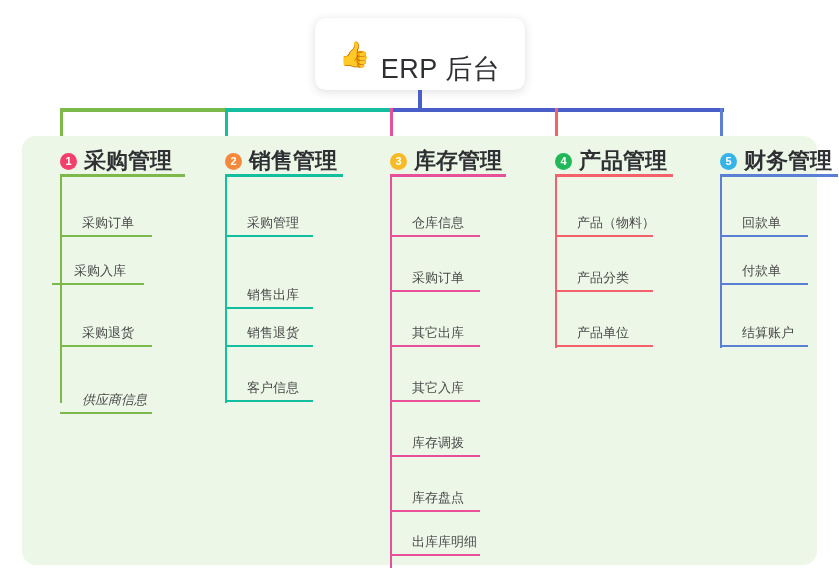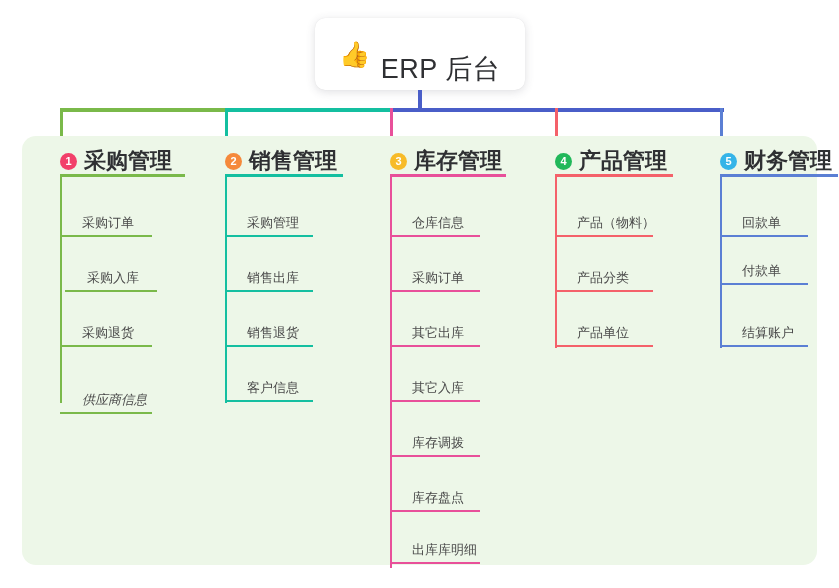--- a/index.html
+++ b/index.html
@@ -87,21 +87,21 @@
         <div class="col-head">
           <span class="badge" style="background: rgb(242, 64, 106);">1</span>
           <span class="col-title">采购管理</span>
         </div>
         <div class="head-rule" style="top: 38px; width: 125px; background: rgb(122, 185, 74);"></div>
         <div class="col-spine" style="left: 16px; top: 38px; height: 229px; background: rgb(122, 185, 74);"></div>
         <div class="item" style="left: 16px; top: 46px; width: 92px; height: 55px;">
           <div class="item-label">采购订单</div>
           <div class="item-rule" style="width: 92px; background: rgb(122, 185, 74);"></div>
         </div>
-        <div class="item" style="left: 21px; top: 101px; width: 92px; height: 55px;">
+        <div class="item" style="left: 8px; top: 101px; width: 92px; height: 48px;">
           <div class="item-label">采购入库</div>
           <div class="item-rule" style="width: 92px; background: rgb(122, 185, 74);"></div>
         </div>
         <div class="item" style="left: 16px; top: 156px; width: 92px; height: 55px;">
           <div class="item-label">采购退货</div>
           <div class="item-rule" style="width: 92px; background: rgb(122, 185, 74);"></div>
         </div>
         <div class="item" style="left: 16px; top: 211px; width: 92px; height: 67px; font-style: italic;">
           <div class="item-label">供应商信息</div>
           <div class="item-rule" style="width: 92px; background: rgb(122, 185, 74);"></div>
@@ -111,21 +111,21 @@
         <div class="col-head">
           <span class="badge" style="background: rgb(245, 137, 59);">2</span>
           <span class="col-title">销售管理</span>
         </div>
         <div class="head-rule" style="top: 38px; width: 118px; background: rgb(20, 191, 160);"></div>
         <div class="col-spine" style="left: 16px; top: 38px; height: 229px; background: rgb(20, 191, 160);"></div>
         <div class="item" style="left: 16px; top: 46px; width: 88px; height: 55px;">
           <div class="item-label">采购管理</div>
           <div class="item-rule" style="width: 88px; background: rgb(20, 191, 160);"></div>
         </div>
-        <div class="item" style="left: 16px; top: 101px; width: 88px; height: 55px;">
+        <div class="item" style="left: 16px; top: 101px; width: 88px; height: 72px;">
           <div class="item-label">销售出库</div>
           <div class="item-rule" style="width: 88px; background: rgb(20, 191, 160);"></div>
         </div>
         <div class="item" style="left: 16px; top: 156px; width: 88px; height: 55px;">
           <div class="item-label">销售退货</div>
           <div class="item-rule" style="width: 88px; background: rgb(20, 191, 160);"></div>
         </div>
         <div class="item" style="left: 16px; top: 211px; width: 88px; height: 55px;">
           <div class="item-label">客户信息</div>
           <div class="item-rule" style="width: 88px; background: rgb(20, 191, 160);"></div>
@@ -155,21 +155,21 @@
           <div class="item-rule" style="width: 90px; background: rgb(232, 80, 154);"></div>
         </div>
         <div class="item" style="left: 16px; top: 266px; width: 90px; height: 55px;">
           <div class="item-label">库存调拨</div>
           <div class="item-rule" style="width: 90px; background: rgb(232, 80, 154);"></div>
         </div>
         <div class="item" style="left: 16px; top: 321px; width: 90px; height: 55px; text-align: center;">
           <div class="item-label">库存盘点</div>
           <div class="item-rule" style="width: 90px; background: rgb(232, 80, 154);"></div>
         </div>
-        <div class="item" style="left: 16px; top: 391px; width: 90px; height: 37px;">
+        <div class="item" style="left: 16px; top: 383px; width: 90px; height: 37px;">
           <div class="item-label">出库库明细</div>
           <div class="item-rule" style="width: 90px; background: rgb(232, 80, 154);"></div>
         </div>
       </div>
       <div class="col" style="left: 517px; width: 160px; height: 100%;">
         <div class="col-head">
           <span class="badge" style="background: rgb(33, 184, 90);">4</span>
           <span class="col-title">产品管理</span>
         </div>
         <div class="head-rule" style="top: 38px; width: 118px; background: rgb(244, 97, 106);"></div>

